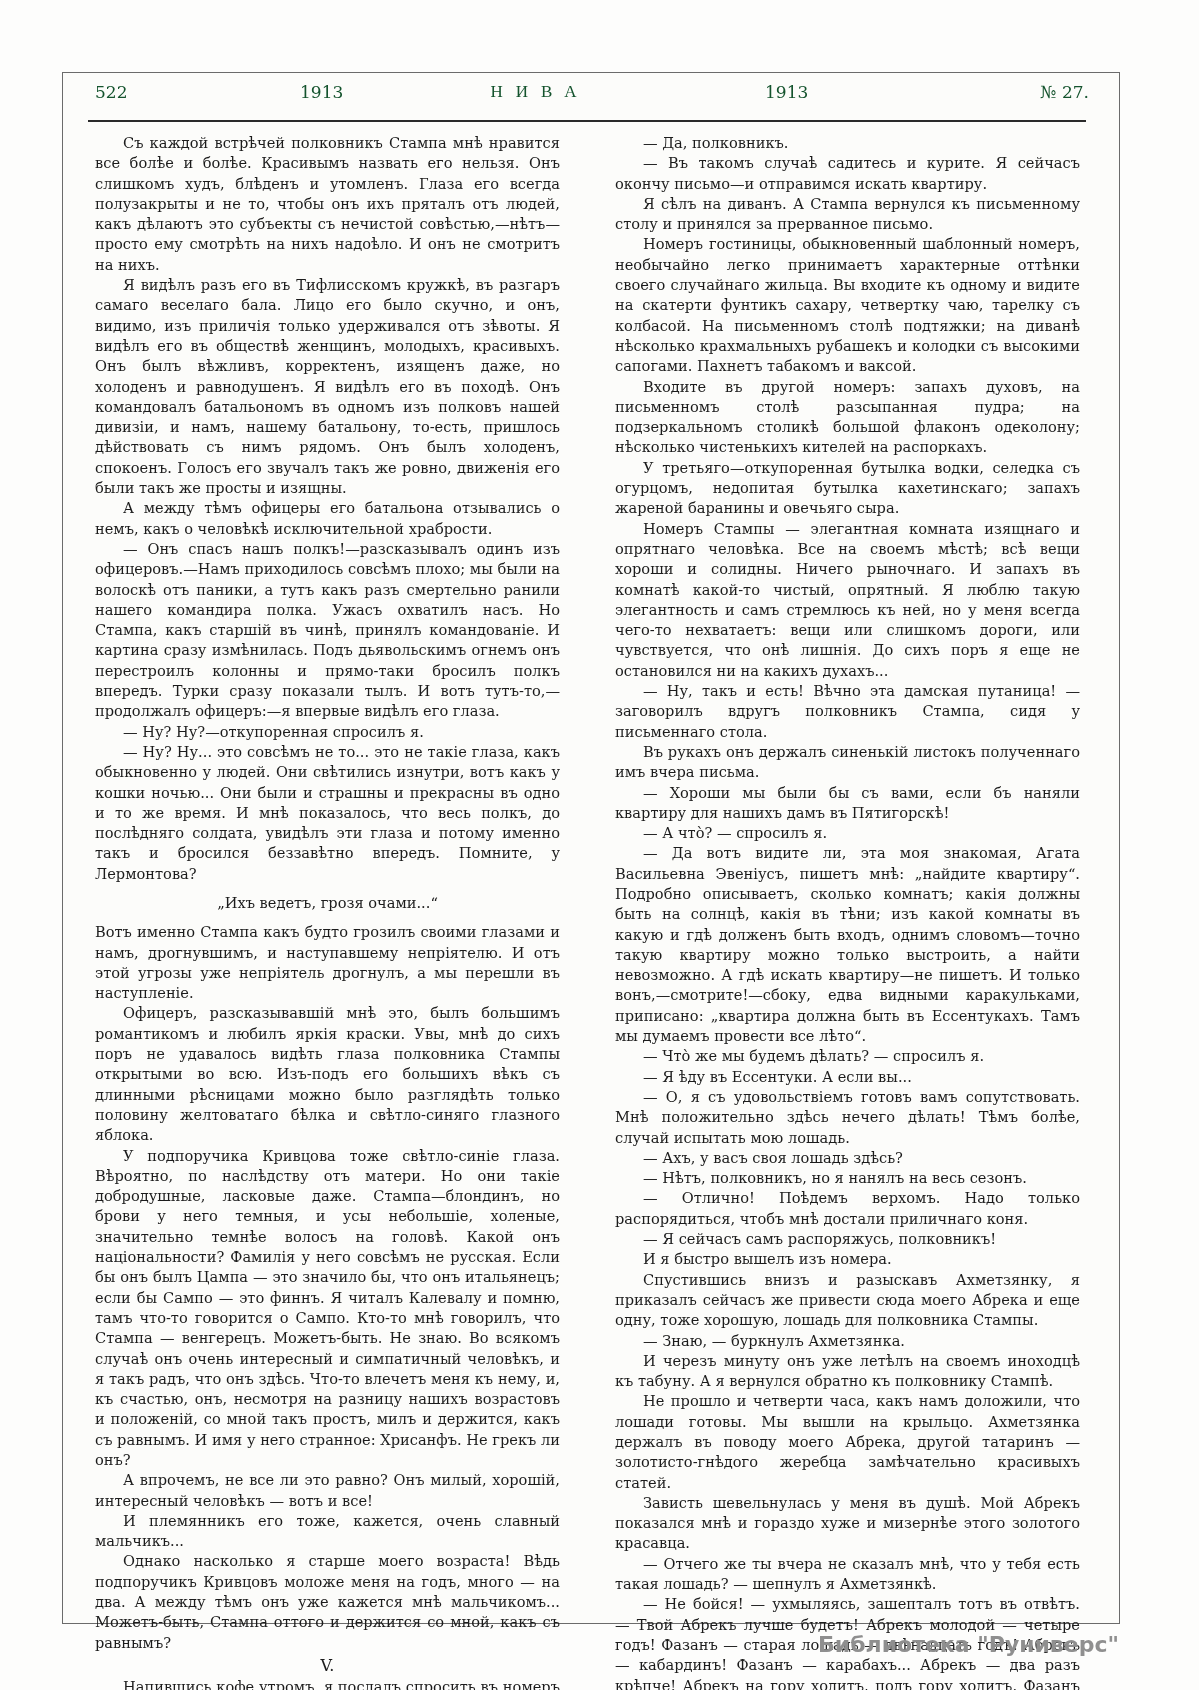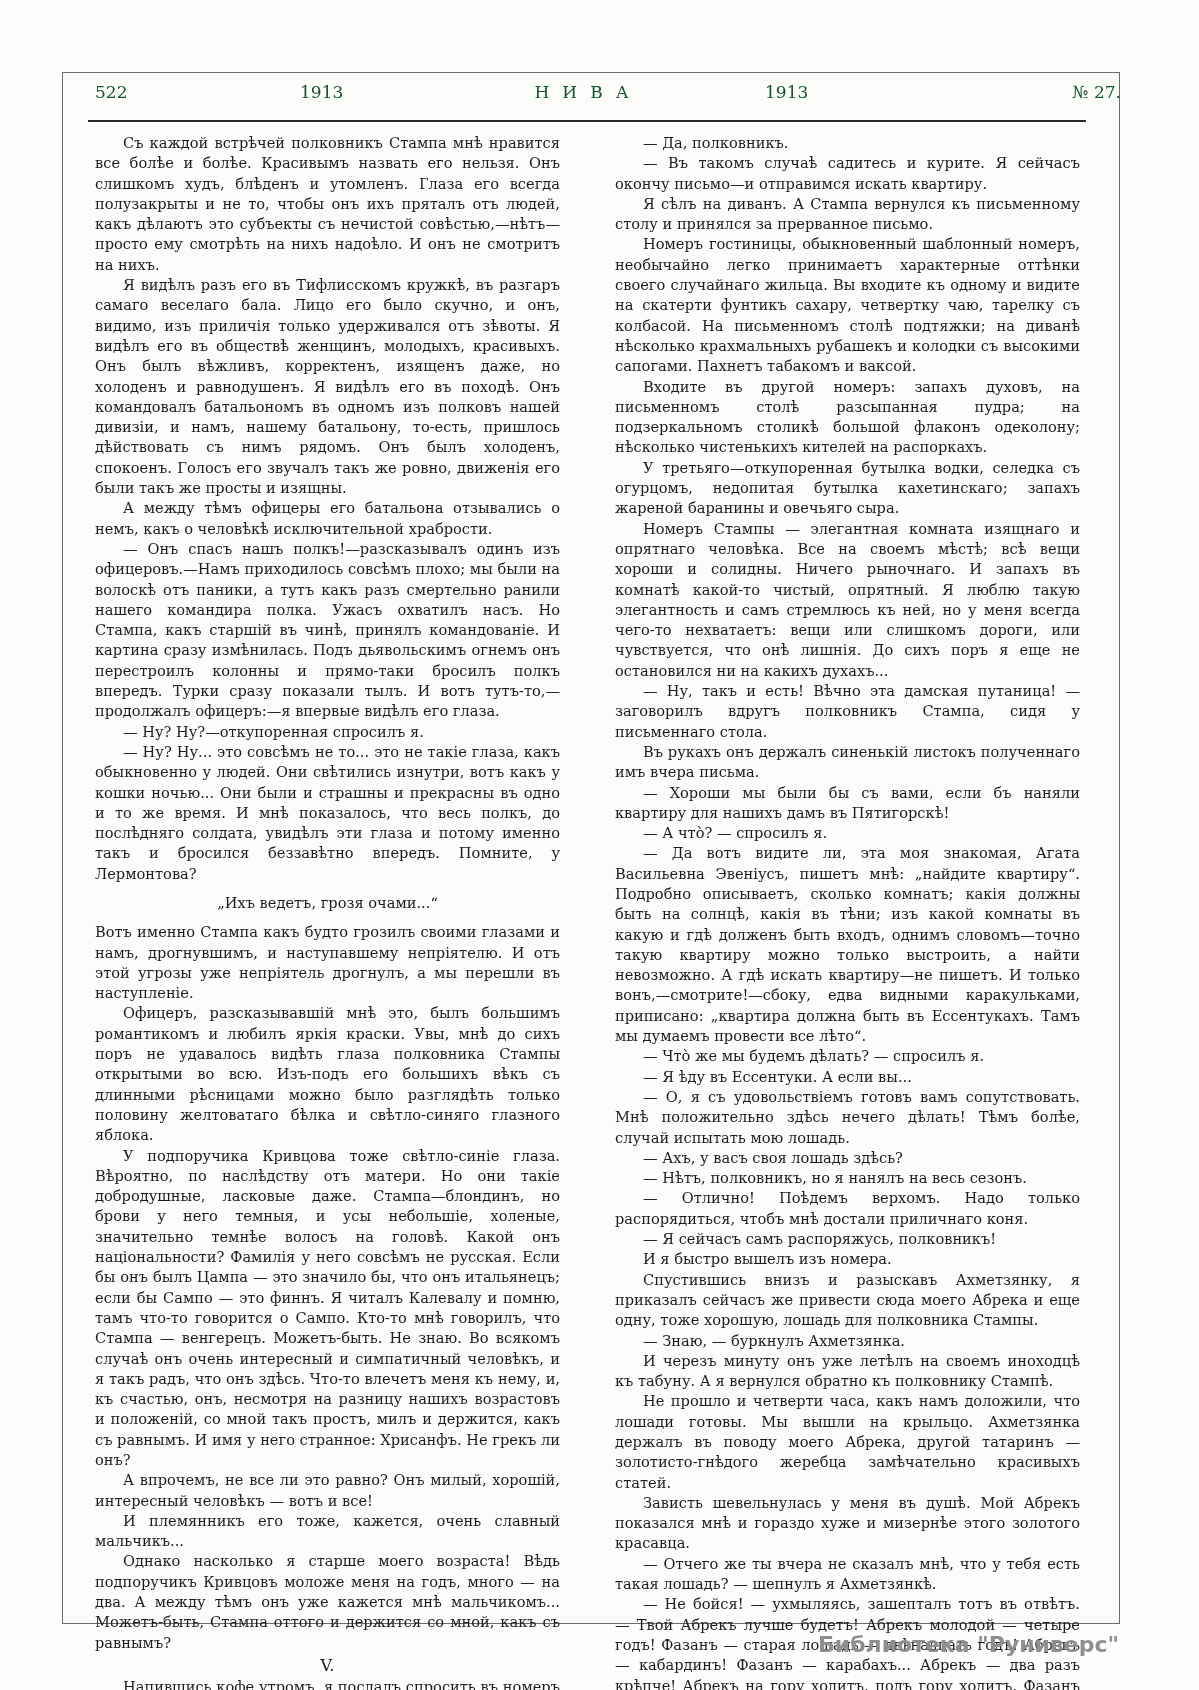--- a/index.html
+++ b/index.html
@@ -20,23 +20,23 @@
   .header-row {
     position: absolute;
     top: 82px; left: 0; width: 1199px;
     height: 24px;
     color: #14532d;
     font-size: 17px;
   }
   .header-item { position: absolute; top: 0; white-space: nowrap; }
   .hdr-page   { left: 95px; }
   .hdr-year-l { left: 300px; }
-  .hdr-title  { left: 498px; width: 180px; text-align: center; letter-spacing: 13px; }
+  .hdr-title  { left: 450px; width: 180px; text-align: center; letter-spacing: 13px; font-family: Liberation Serif, serif; }
   .hdr-year-r { left: 765px; }
-  .hdr-issue  { right: 78px; }
+  .hdr-issue  { right: 110px; }
   .header-rule {
     position: absolute;
     top: 120px; left: 88px; width: 998px;
     border-top: 2px solid #2a2a2a;
   }
   .columns {
     position: absolute;
     top: 133px; left: 95px; width: 985px;
     display: flex; gap: 55px;
   }

